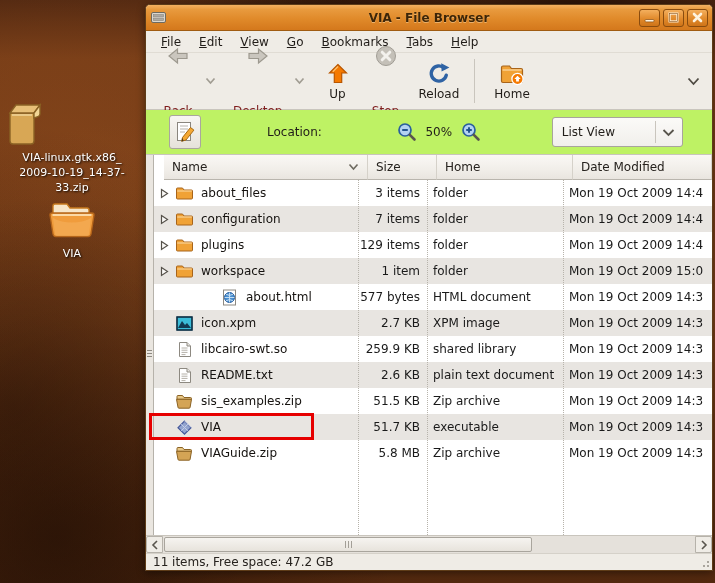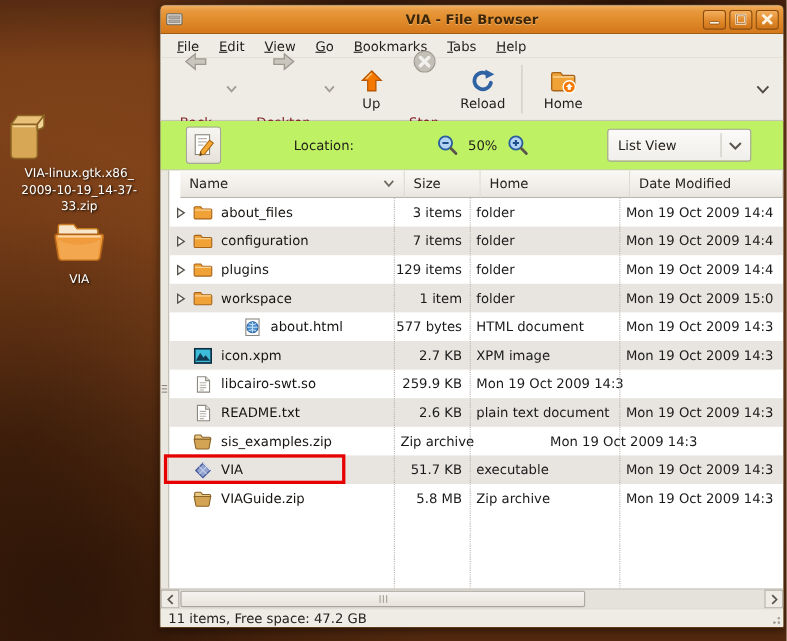--- a/index.html
+++ b/index.html
@@ -493,20 +493,21 @@
               <span class="ficon">
                 <svg width="15" height="17" viewBox="0 0 15 17">
                   <path d="M2.5 1.5 h7.5 l3.5 3.5 v10.5 h-11 Z" fill="#fff" stroke="#8d8981"></path>
                   <path d="M10 1.5 v3.5 h3.5" fill="#e8e5e0" stroke="#8d8981"></path>
                   <path d="M4.5 7 h6 M4.5 9.2 h6 M4.5 11.4 h6 M4.5 13.6 h4" stroke="#b4b0a8" stroke-width="1"></path>
                 </svg>
               </span>
               <span class="fname">libcairo-swt.so</span>
             </div>
             <div class="cell c-size" style="width: 69px;">259.9 KB</div>
+            <div class="cell c-type" style="width: 136px;">shared library</div>
             <div class="cell c-date" style="flex: 1 1 0%;">Mon 19 Oct 2009 14:3</div>
           </div>
           <div class="row alt">
             <div class="cell c-name" style="width: 204px;">
               <span class="expander"></span>
               <span class="ficon">
                 <svg width="15" height="17" viewBox="0 0 15 17">
                   <path d="M2.5 1.5 h7.5 l3.5 3.5 v10.5 h-11 Z" fill="#fff" stroke="#8d8981"></path>
                   <path d="M10 1.5 v3.5 h3.5" fill="#e8e5e0" stroke="#8d8981"></path>
                   <path d="M4.5 7 h6 M4.5 9.2 h6 M4.5 11.4 h6 M4.5 13.6 h4" stroke="#b4b0a8" stroke-width="1"></path>
@@ -522,20 +523,21 @@
             <div class="cell c-name" style="width: 204px;">
               <span class="expander"></span>
               <span class="ficon">
                 <svg width="18" height="16" viewBox="0 0 18 16">
                   <path d="M2 3.5 a1 1 0 0 1 1-1 h4.5 l1.5 2 h6.5 a1 1 0 0 1 1 1 v.8 H2 Z" fill="#e8c887" stroke="#8a6224"></path>
                   <path d="M1.5 6.3 h15 l-1.4 8 a1 1 0 0 1 -1 .9 H4 a1 1 0 0 1 -1-.9 Z" fill="#d4a455" stroke="#8a6224"></path>
                 </svg>
               </span>
               <span class="fname">sis_examples.zip</span>
             </div>
+            <div class="cell c-size" style="width: 69px;">51.5 KB</div>
             <div class="cell c-type" style="width: 136px;">Zip archive</div>
             <div class="cell c-date" style="flex: 1 1 0%;">Mon 19 Oct 2009 14:3</div>
           </div>
           <div class="row alt">
             <div class="cell c-name" style="width: 204px;">
               <span class="expander"></span>
               <span class="ficon">
                 <svg width="19" height="19" viewBox="0 0 19 19">
                   <rect x="5" y="5" width="9.2" height="9.2" transform="rotate(45 9.5 9.5)" fill="#93a5cf" stroke="#45589a" stroke-width="1.2"></rect>
                   <path d="M6.2 6.2 L12.8 12.8 M12.8 6.2 L6.2 12.8" stroke="#c3cde8" stroke-width="1"></path>

